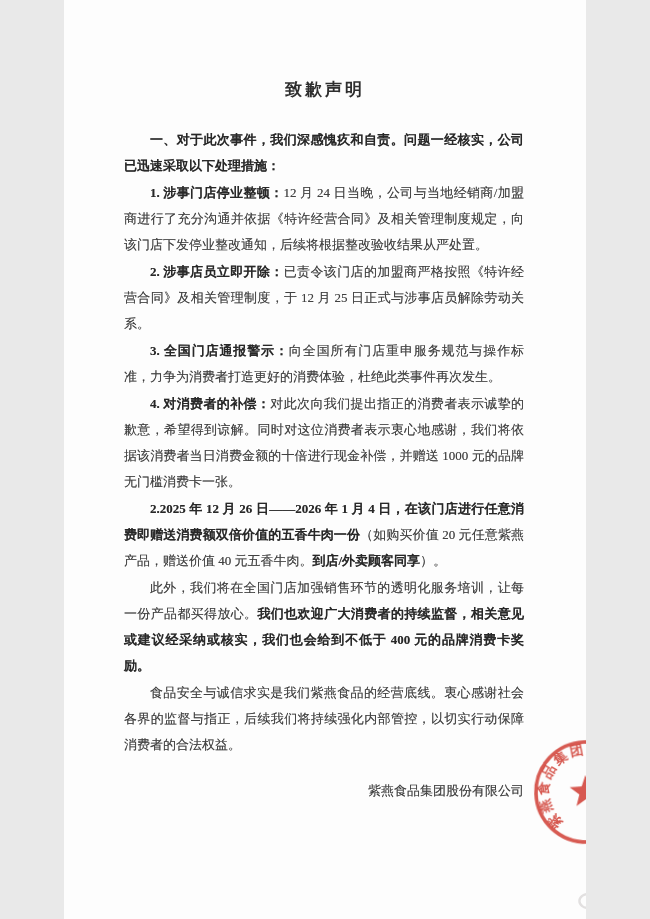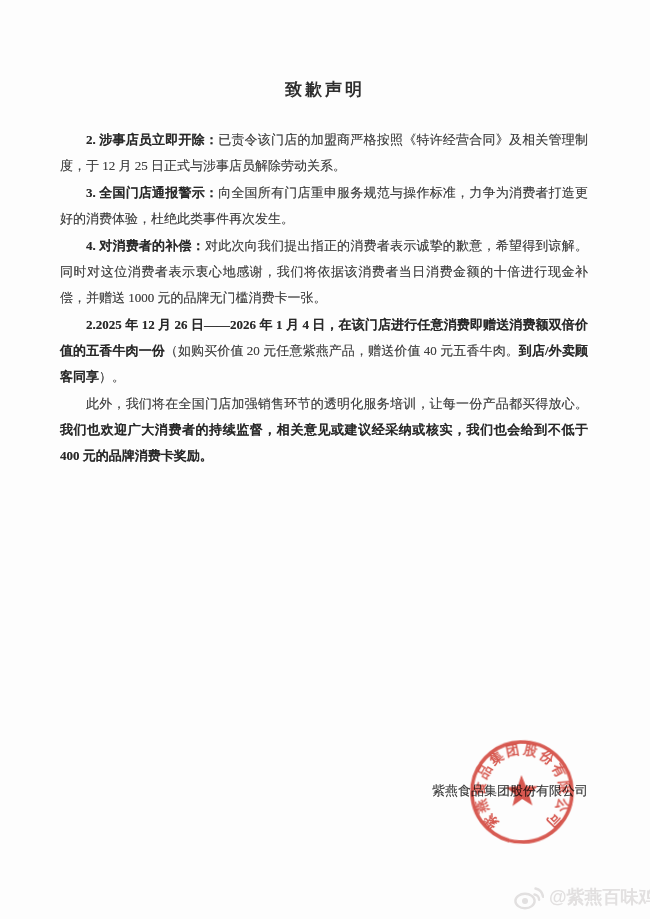--- a/index.html
+++ b/index.html
@@ -1,18 +1,18 @@
 <!DOCTYPE html>
 <html><head>
 <meta charset="utf-8">
 <style>
   html,body{margin:0;padding:0;background:#e9e9e9;}
   .page{
     position:relative;
-    width:650px;height:919px;
+    width:522px;height:919px;
     margin:0 auto;
     background:#fdfdfd;
     overflow:hidden;
     font-family:"Liberation Serif","DejaVu Serif",serif;
     color:#414141;
   }
   .doc-title{
     margin:0;
     padding-top:78px;
     text-align:center;
@@ -72,25 +72,28 @@
   .watermark svg{display:block;}
 </style>
 </head>
 <body>
 
 <div class="page">
 
   <h1 class="doc-title">致歉声明</h1>
 
   <div class="doc-body" id="doc-body">
+      <p class="gap-before"><b>一、对于此次事件，我们深感愧疚和自责。问题一经核实，公司已迅速采取以下处理措施：</b></p>
+      <p><b>1. 涉事门店停业整顿：</b><span>12 月 24 日当晚，公司与当地经销商/加盟商进行了充分沟通并依据《特许经营合同》及相关管理制度规定，向该门店下发停业整改通知，后续将根据整改验收结果从严处置。</span></p>
       <p><b>2. 涉事店员立即开除：</b><span>已责令该门店的加盟商严格按照《特许经营合同》及相关管理制度，于 12 月 25 日正式与涉事店员解除劳动关系。</span></p>
       <p><b>3. 全国门店通报警示：</b><span>向全国所有门店重申服务规范与操作标准，力争为消费者打造更好的消费体验，杜绝此类事件再次发生。</span></p>
       <p><b>4. 对消费者的补偿：</b><span>对此次向我们提出指正的消费者表示诚挚的歉意，希望得到谅解。同时对这位消费者表示衷心地感谢，我们将依据该消费者当日消费金额的十倍进行现金补偿，并赠送 1000 元的品牌无门槛消费卡一张。</span></p>
       <p><b>2.2025 年 12 月 26 日——2026 年 1 月 4 日，在该门店进行任意消费即赠送消费额双倍价值的五香牛肉一份</b><span>（如购买价值 20 元任意紫燕产品，赠送价值 40 元五香牛肉。</span><b>到店/外卖顾客同享</b><span>）。</span></p>
       <p><span>此外，我们将在全国门店加强销售环节的透明化服务培训，让每一份产品都买得放心。</span><b>我们也欢迎广大消费者的持续监督，相关意见或建议经采纳或核实，我们也会给到不低于 400 元的品牌消费卡奖励。</b></p>
+      <p><span>食品安全与诚信求实是我们紫燕食品的经营底线。衷心感谢社会各界的监督与指正，后续我们将持续强化内部管控，以切实行动保障消费者的合法权益。</span></p>
     </div>
 
   <div class="signature">
     <div>紫燕食品集团股份有限公司</div>
   </div>
 
   <svg class="seal" viewBox="0 0 132 132" aria-hidden="true">
     <circle cx="66" cy="66" r="50" fill="none" stroke="#cf3126" stroke-width="3.6" opacity="0.9"></circle>
     <polygon points="66,49 70.1,60.3 82.2,60.8 72.7,68.2 76,79.8 66,73 56,79.8 59.3,68.2 49.8,60.8 61.9,60.3" fill="#cf3126" opacity="0.92"></polygon>
     <defs>

